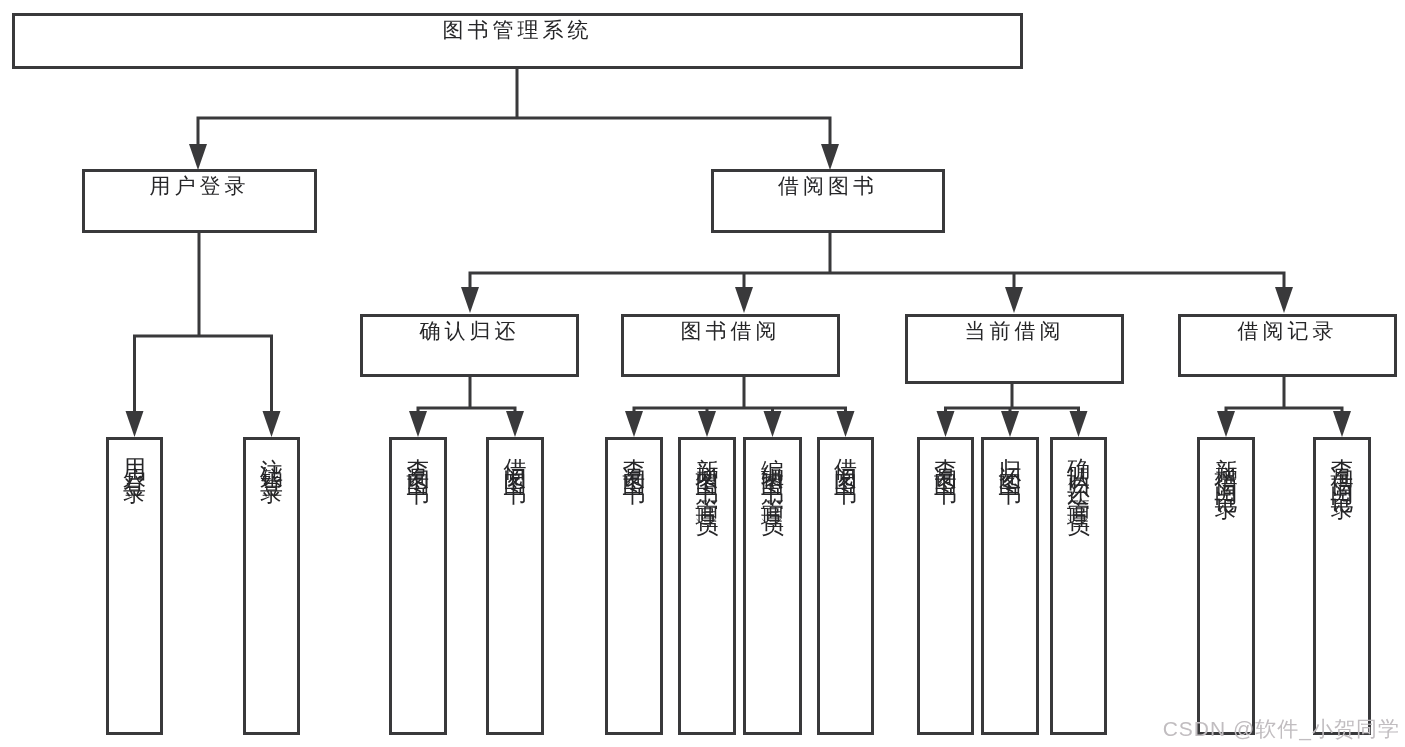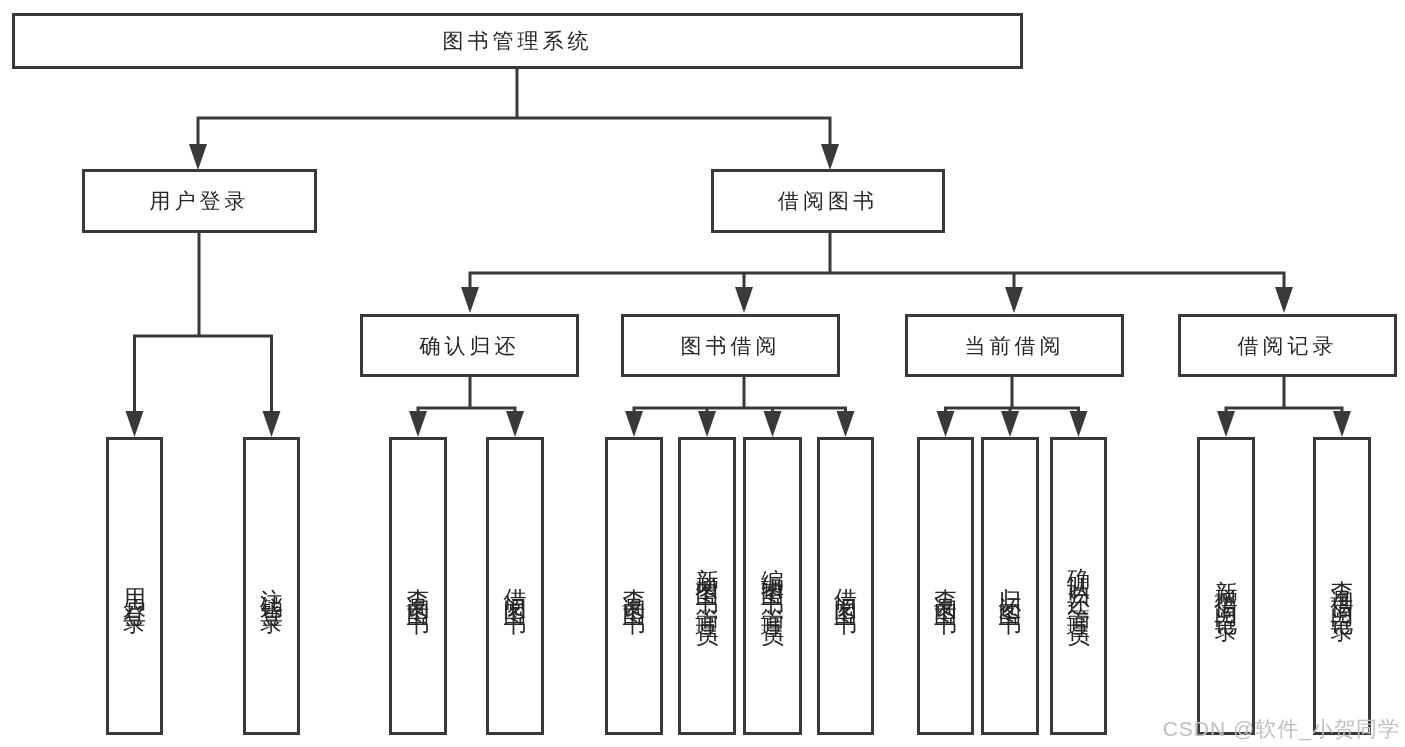--- a/index.html
+++ b/index.html
@@ -18,21 +18,21 @@
     color:var(--text);
   }
   svg#connectors{position:absolute;left:0;top:0;z-index:1;}
   .ln{stroke:var(--line);stroke-width:3;fill:none;}
   .ah{fill:var(--line);stroke:none;}
   .box{
     position:absolute;
     box-sizing:border-box;
     border:3px solid var(--line);
     background:var(--background);
-    display:flex;align-items:center;justify-content:center;
+    display:flex;justify-content:center;
     z-index:2;
   }
   .hlabel{
     font-size:21px;
     letter-spacing:4px;
     white-space:nowrap;
     color:var(--text);
   }
   .vbox .vlabel{
     writing-mode:vertical-rl;
@@ -101,21 +101,21 @@
   <div class="box" style="left:711px;top:169px;width:234px;height:64px;">
     <span class="hlabel">借阅图书</span>
   </div>
 
   <div class="box" style="left:360px;top:314px;width:219px;height:63px;">
     <span class="hlabel">确认归还</span>
   </div>
   <div class="box" style="left:621px;top:314px;width:219px;height:63px;">
     <span class="hlabel">图书借阅</span>
   </div>
-  <div class="box" style="left:905px;top:314px;width:219px;height:63px;">
+  <div class="box" style="left:905px;top:314px;width:219px;height:70px;">
     <span class="hlabel">当前借阅</span>
   </div>
   <div class="box" style="left:1178px;top:314px;width:219px;height:63px;">
     <span class="hlabel">借阅记录</span>
   </div>
 
   <div class="box vbox" style="left:106px;top:437px;width:57px;height:298px;">
     <span class="vlabel">用户登录</span>
   </div>
   <div class="box vbox" style="left:243px;top:437px;width:57px;height:298px;">

